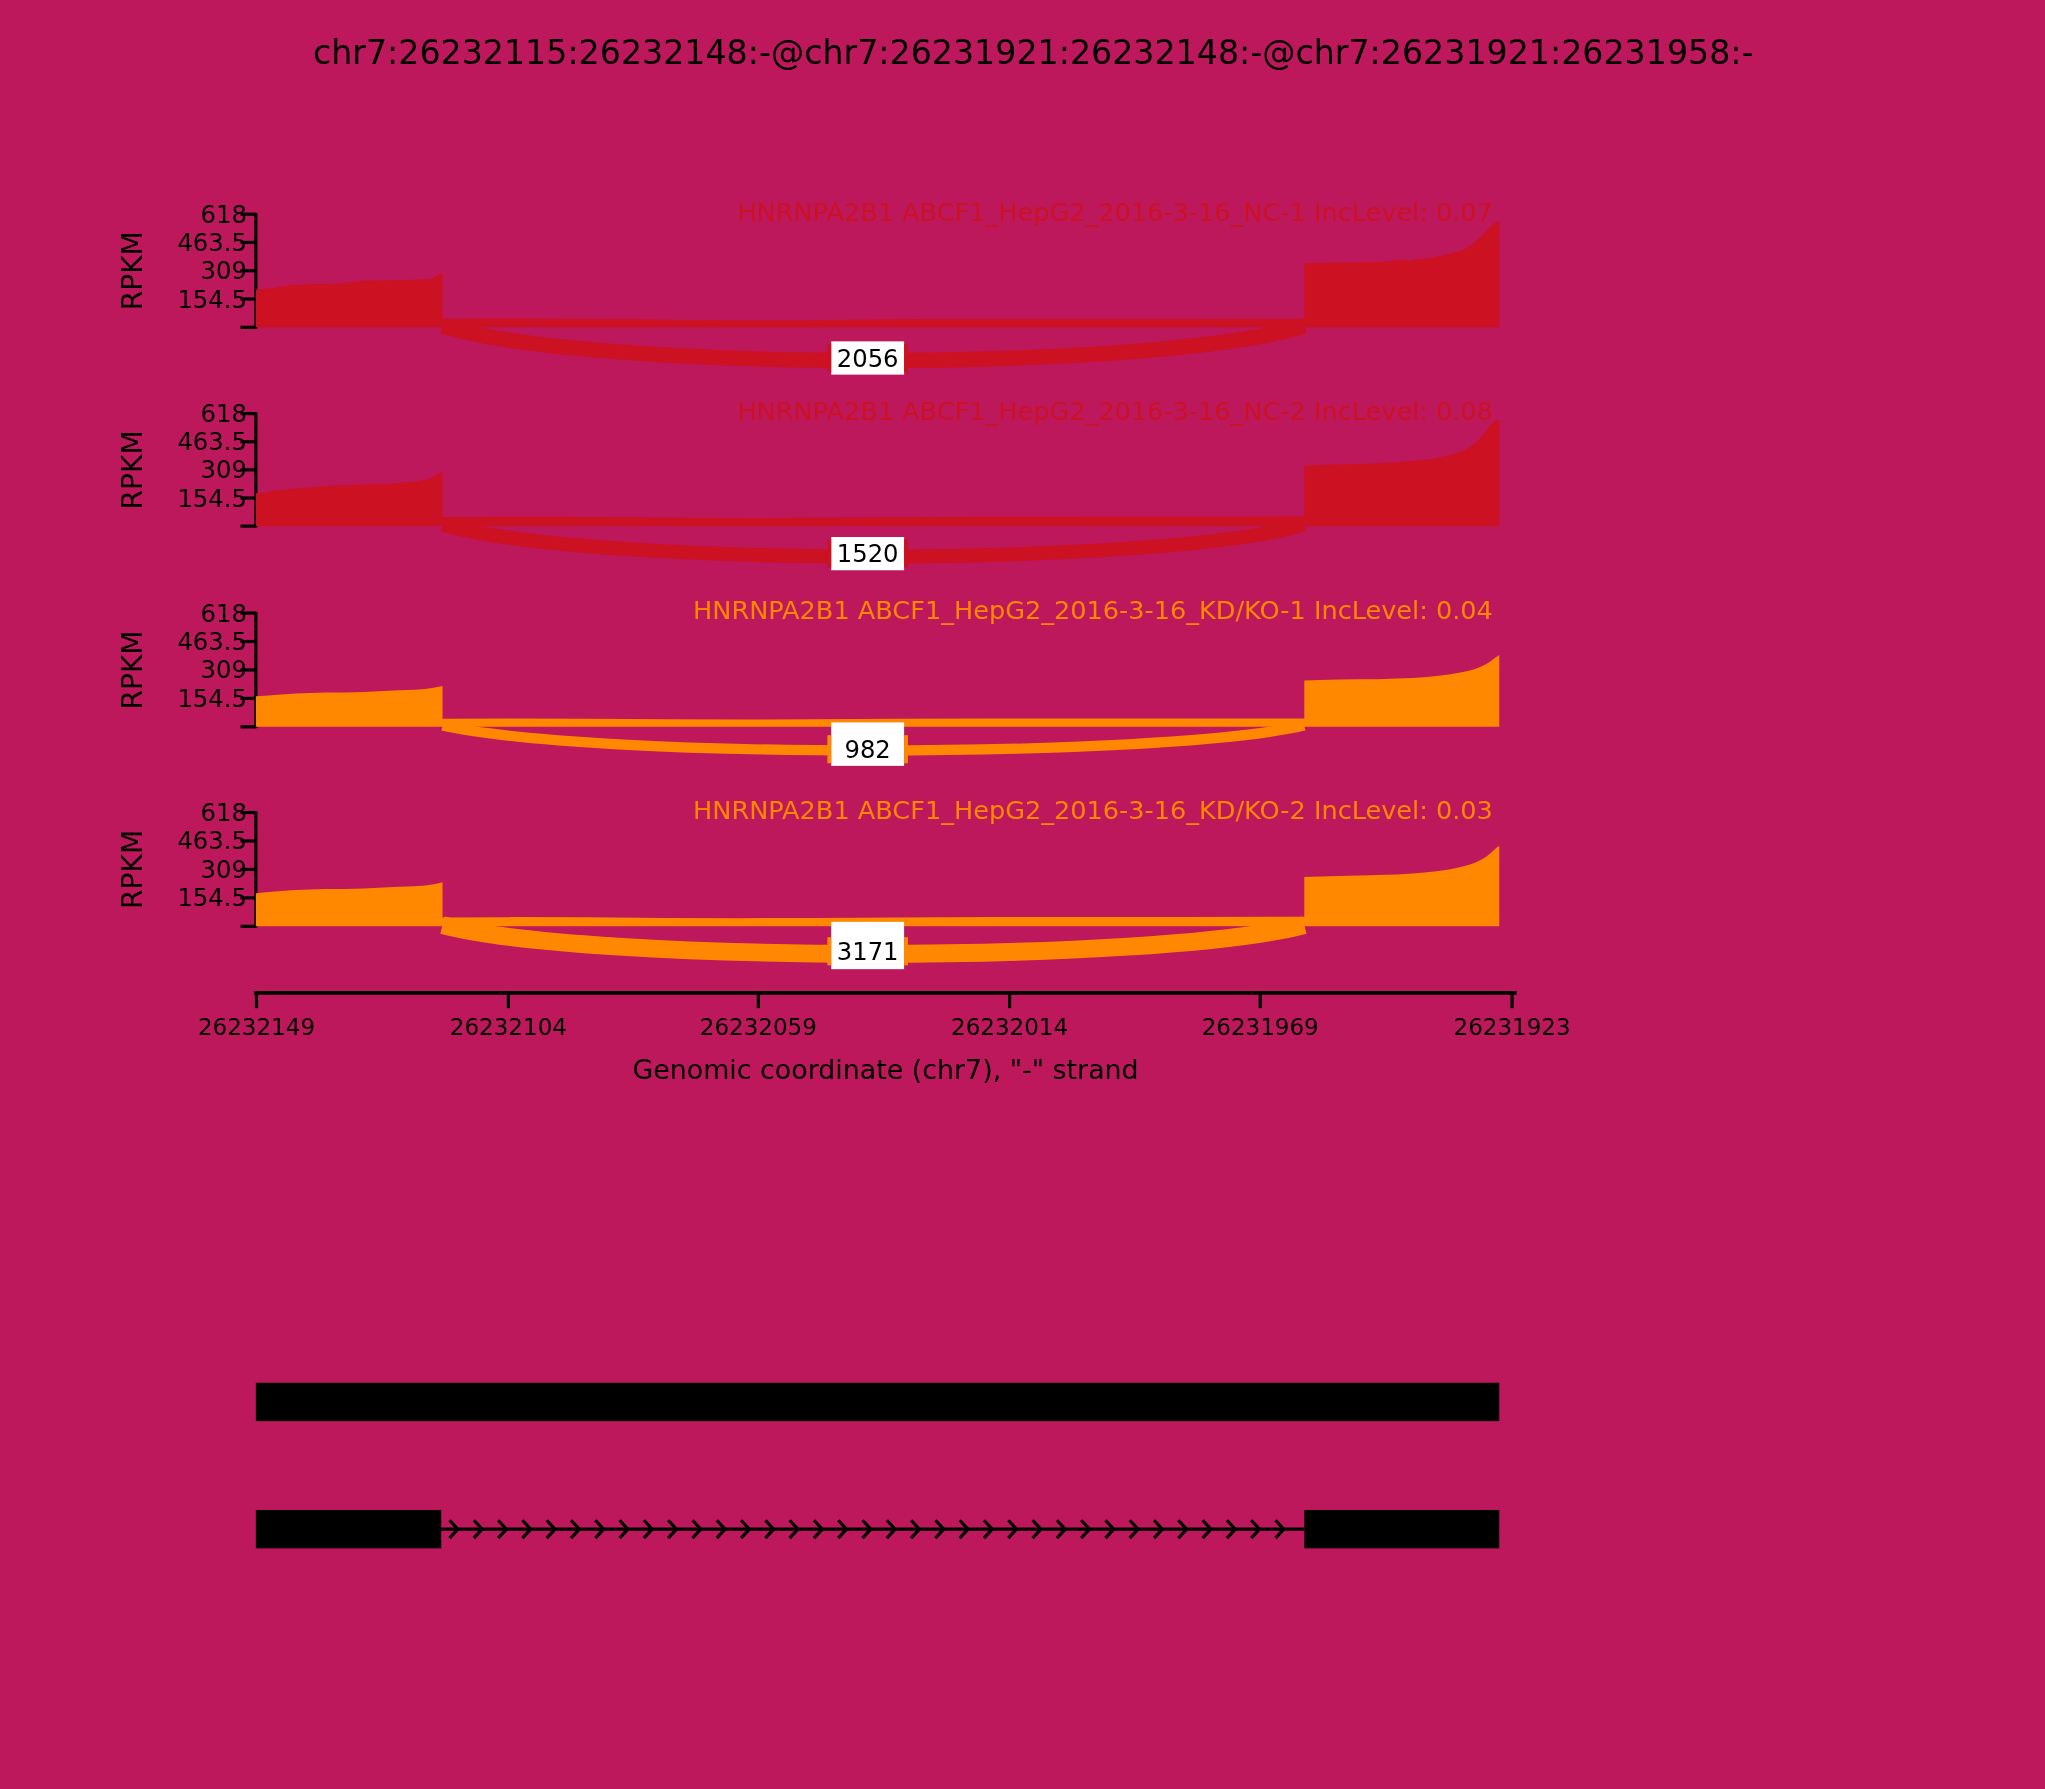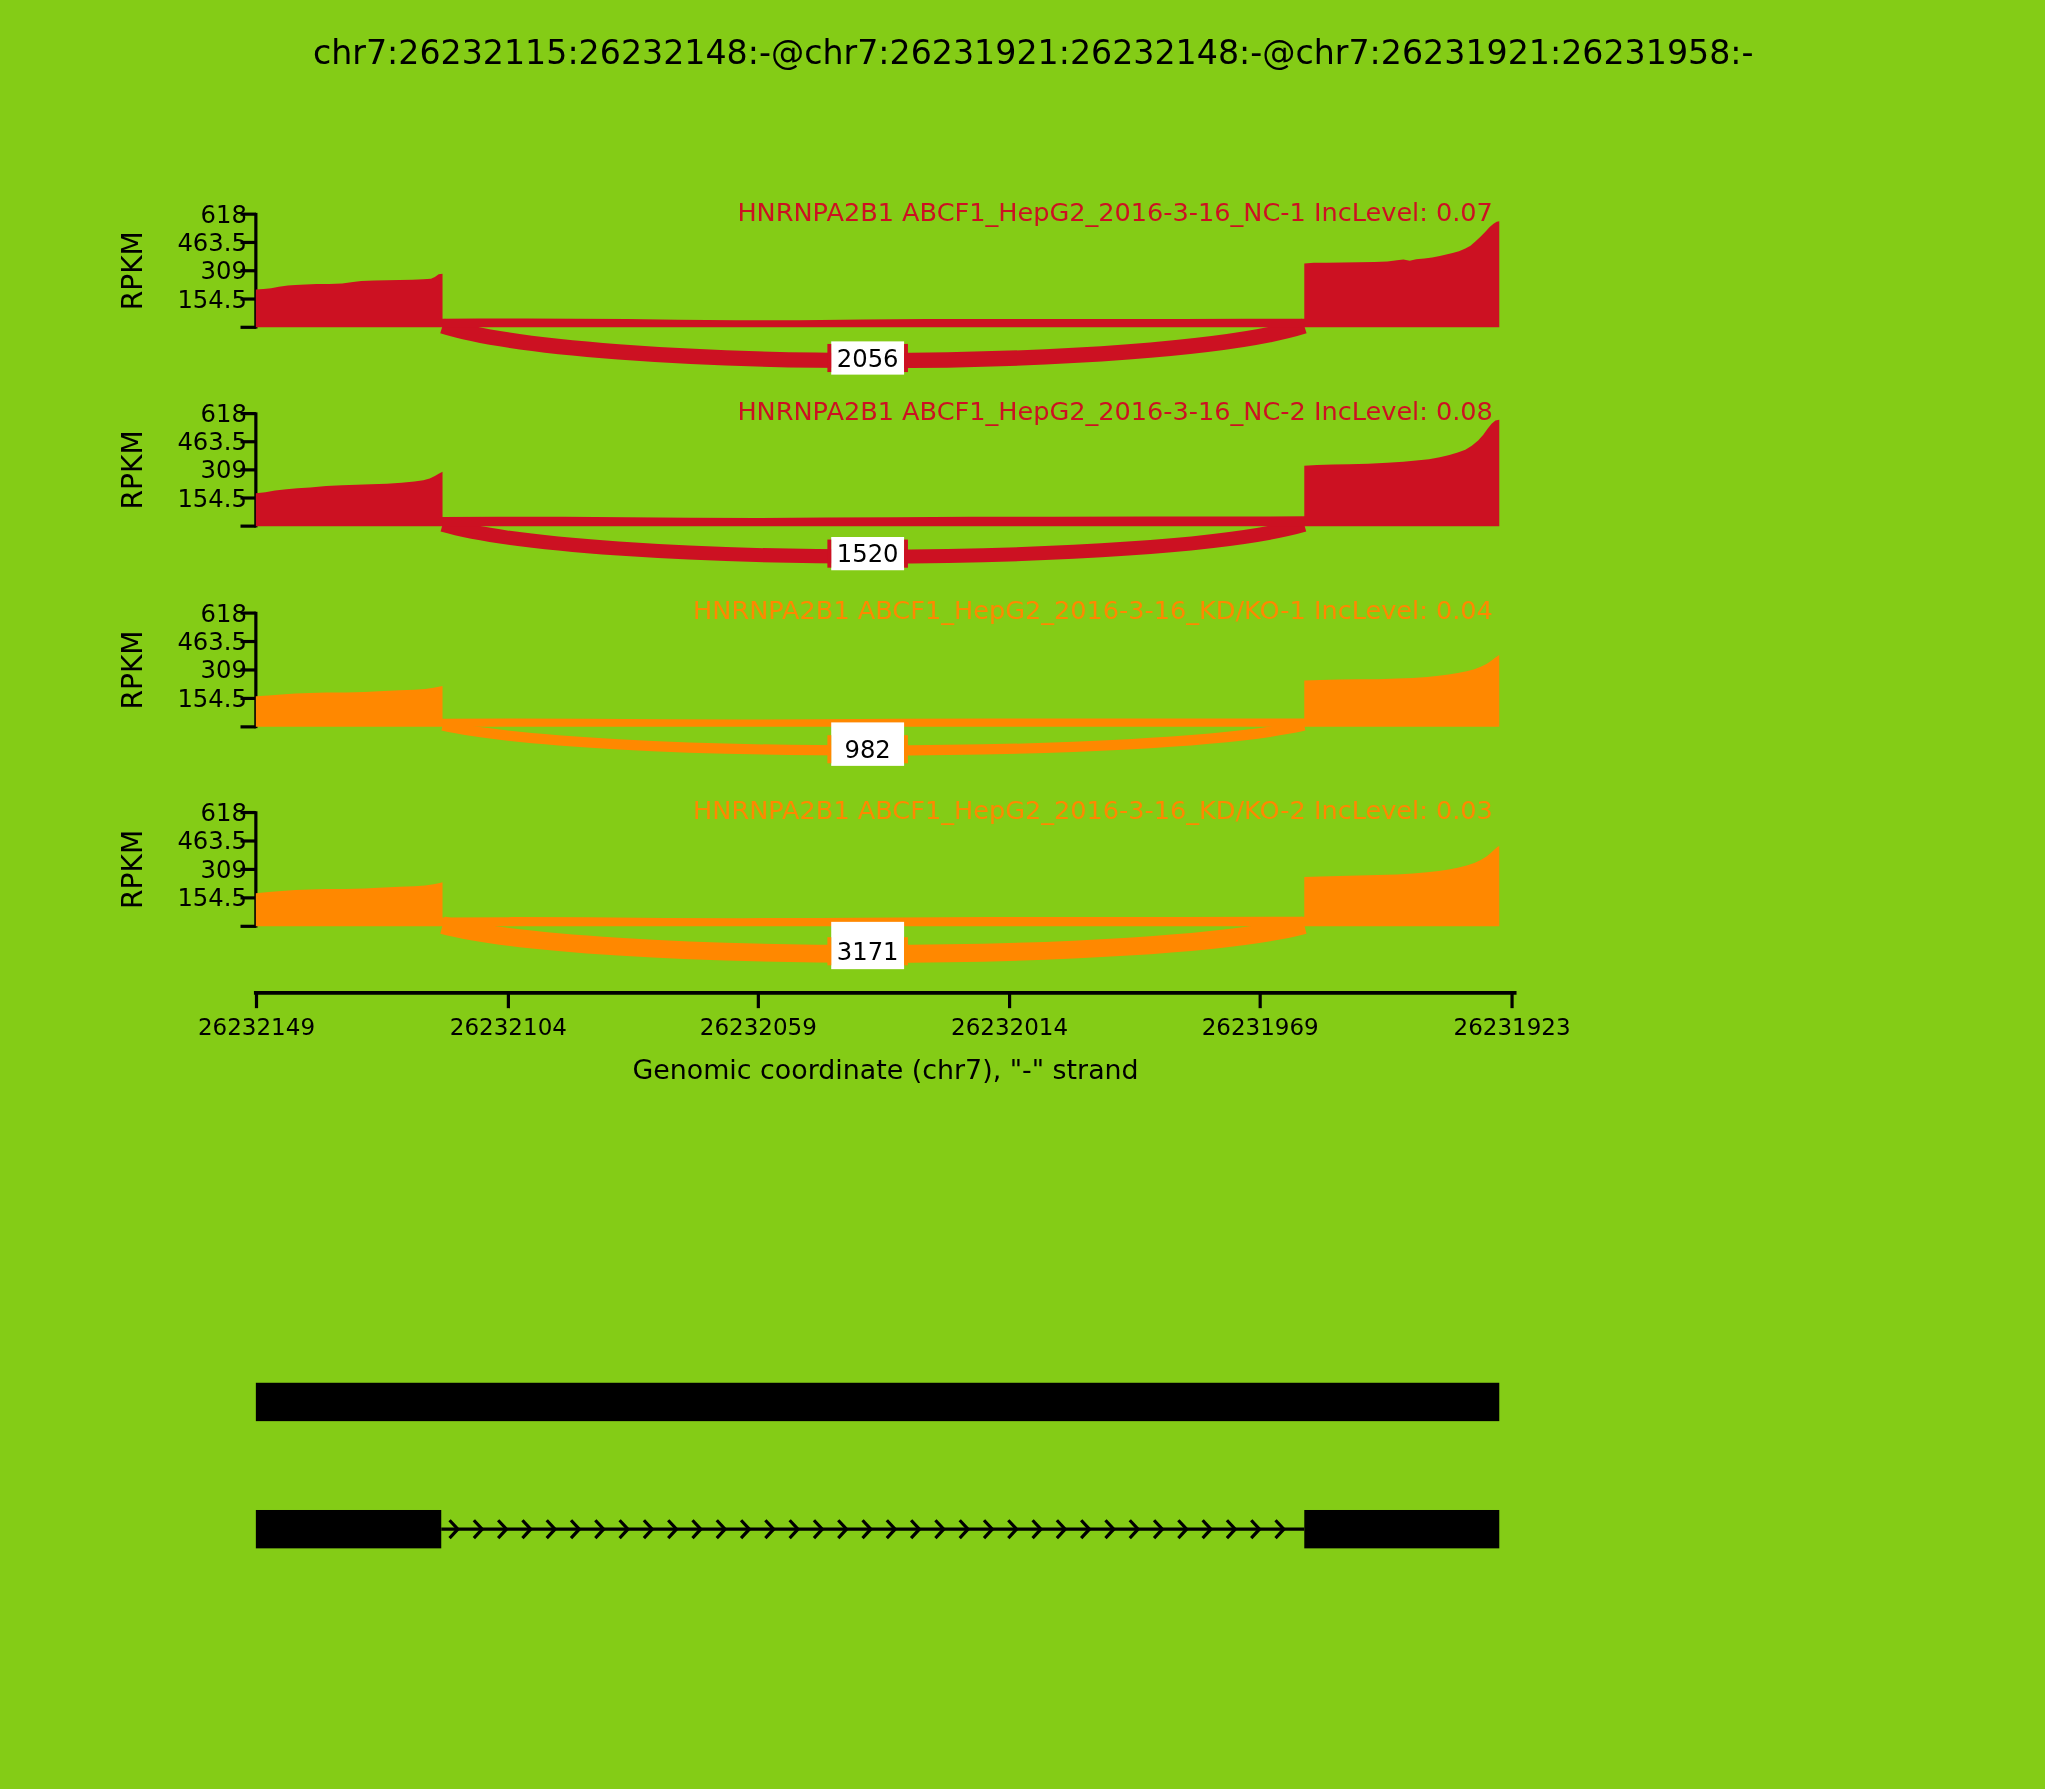--- a/index.html
+++ b/index.html
@@ -1,16 +1,16 @@
 <!DOCTYPE html>
 <html style="font-size:10.2px"><head>
 <meta charset="utf-8">
 <style>
   html,body{margin:0;padding:0;background:#ffffff;}
-  #stage{position:relative;width:2046px;height:1790px;background:#84cc16;overflow:hidden;}
+  #stage{position:relative;width:2046px;height:1790px;background:#be185d;overflow:hidden;}
   svg{display:block;}
   text{font-family:"DejaVu Sans","Liberation Sans",sans-serif;}
 </style>
 </head>
 <body>
 
 <div id="stage">
   <svg id="plot" width="2046" height="1790" viewBox="0 0 3200 2800">
       <text font-family="&quot;DejaVu Sans&quot;,&quot;Liberation Sans&quot;,sans-serif" fill="#000000" x="1616" y="62" font-size="52" text-anchor="middle" dominant-baseline="hanging">chr7:26232115:26232148:-@chr7:26231921:26232148:-@chr7:26231921:26231958:-</text>
       <g>

